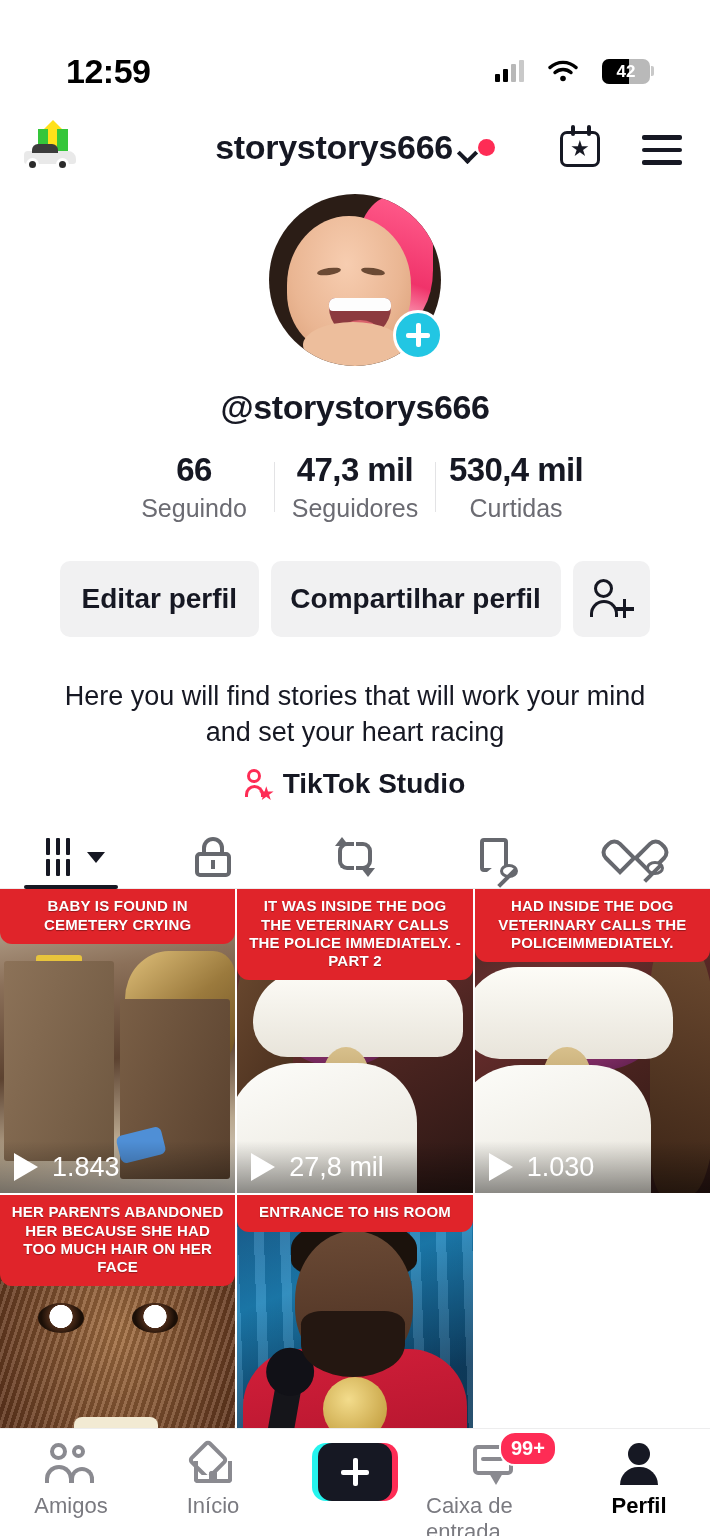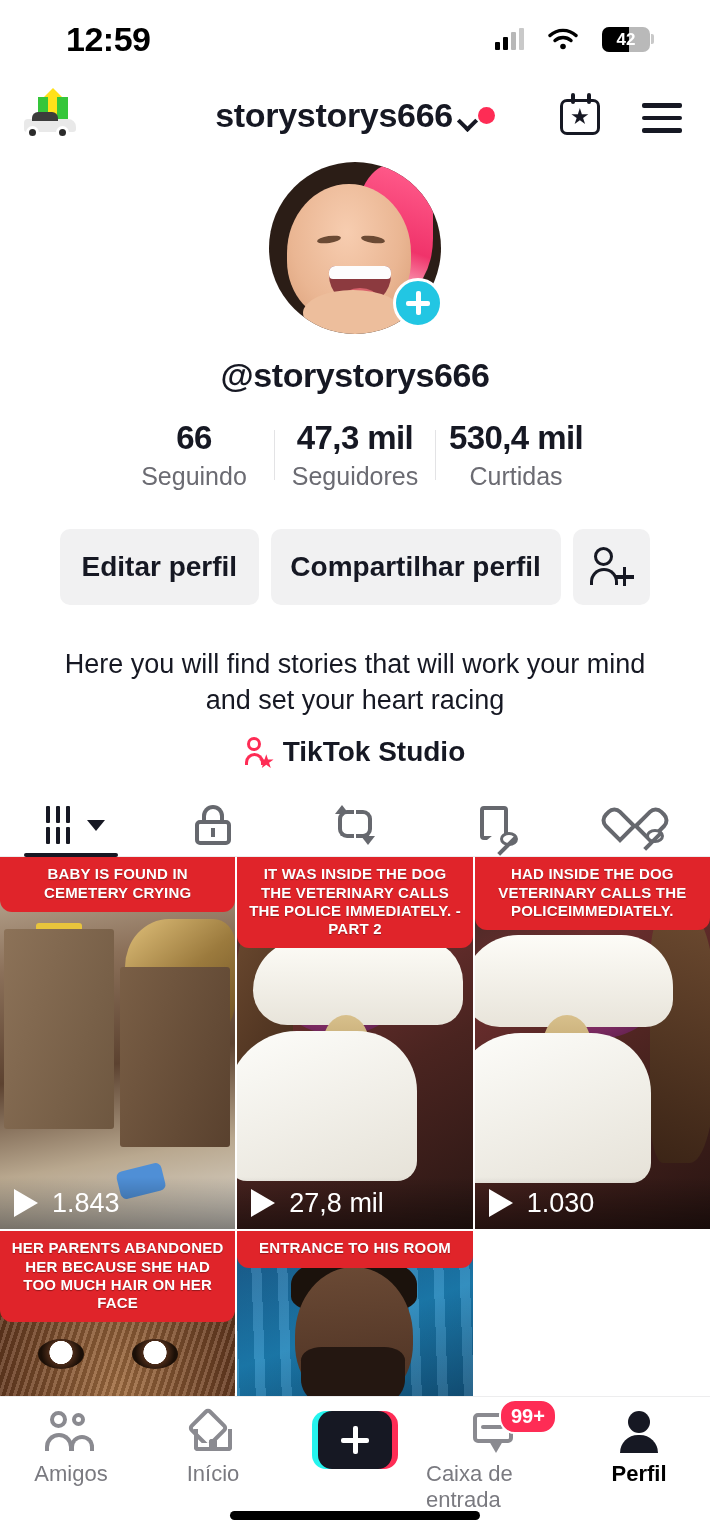--- a/index.html
+++ b/index.html
@@ -7,21 +7,21 @@
     width: 710px; height: 1536px;
     background: #ffffff;
     font-family: "Liberation Sans", sans-serif;
     overflow: hidden;
   }
   .phone { position: relative; width: 710px; height: 1536px; background:#fff; }
 
   
   .statusbar {
     height: 78px; display:flex; align-items:center;
-    justify-content:space-between; padding: 0 56px 0 66px;
+    justify-content:space-between; padding: 0 56px 0 66px; margin-top: 32px;
   }
   .status-time { font-size: 34px; font-weight: 600; color:#000; letter-spacing:-0.5px; }
   .status-right { display:flex; align-items:center; gap: 24px; }
   .sig { display:flex; align-items:flex-end; gap:3px; height:22px; }
   .sig i { display:block; width:5px; background:#000; border-radius:1px; }
   .sig i:nth-child(1){ height:8px; }
   .sig i:nth-child(2){ height:13px; }
   .sig i:nth-child(3){ height:18px; background:#b8b8b8; }
   .sig i:nth-child(4){ height:22px; background:#c9c9c9; }
   .batt {
@@ -197,21 +197,21 @@
   }
   .heart-off .h:before, .heart-off .h:after {
     content:""; position:absolute; top:0; width:16px; height:24px;
     border:4px solid #66686e; border-radius:10px 10px 0 0;
   }
   .heart-off .h:before { left:0; transform:rotate(-45deg); transform-origin:0 100%; }
   .heart-off .h:after  { right:0; transform:rotate(45deg); transform-origin:100% 100%; }
 
   
   .grid { display:grid; grid-template-columns: repeat(3, 1fr); gap:2px; background:#fff; }
-  .cell { position:relative; height:372px; overflow:hidden; background:#222; }
+  .cell { position:relative; height:304px; overflow:hidden; background:#222; }
   .cell.empty { background:#fff; }
   .cap {
     position:absolute; top:0; left:0; right:0; padding:8px 10px 10px;
     background:#e0242a; color:#fff; font-size:15px; font-weight:700;
     text-align:center; line-height:1.22; letter-spacing:0.2px;
     border-radius:0 0 12px 12px; text-shadow:0 1px 1px rgba(0,0,0,.35);
   }
   .views {
     position:absolute; left:0; right:0; bottom:0; height:52px;
     display:flex; align-items:center; gap:12px; padding-left:14px;

